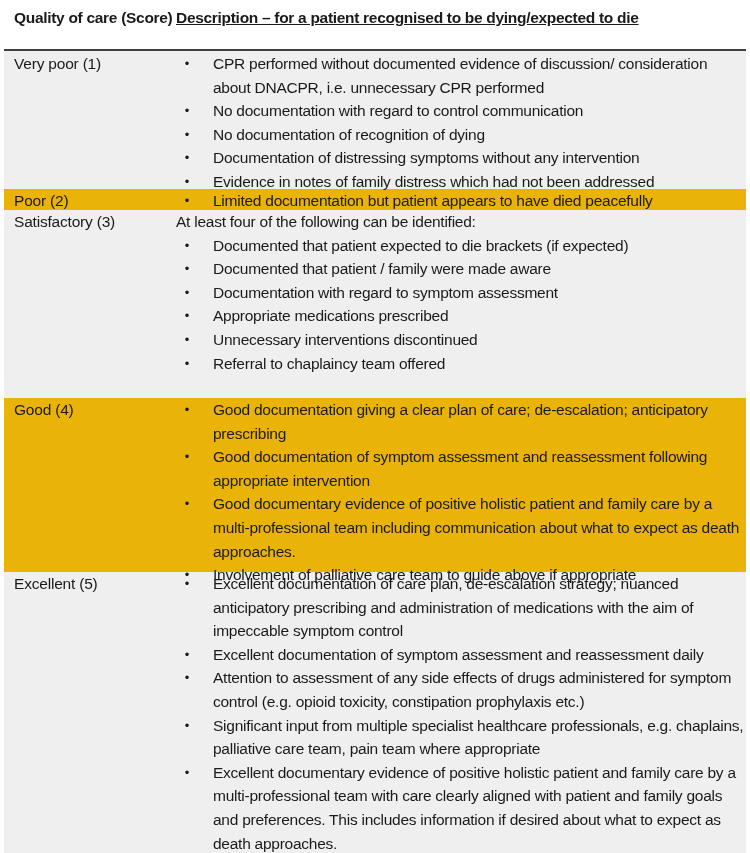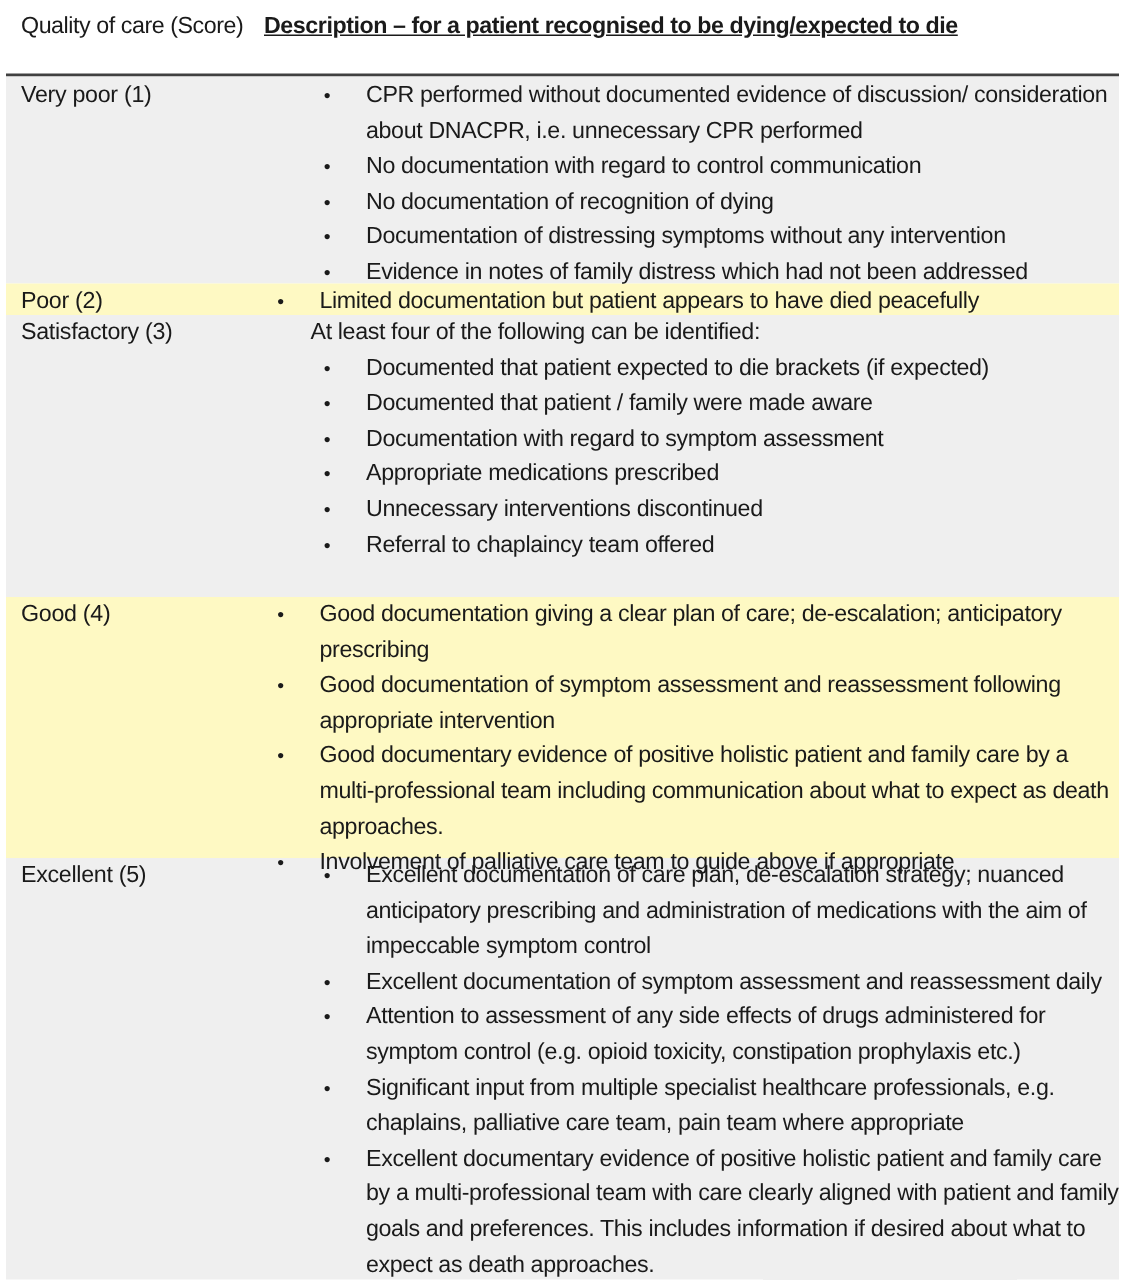--- a/index.html
+++ b/index.html
@@ -1,24 +1,24 @@
 <!DOCTYPE html>
 <html><head>
 <meta charset="utf-8">
 <style>
   html, body { margin: 0; padding: 0; background: #ffffff; }
   body { width: 750px; height: 853px; overflow: hidden; position: relative;
          font-family: "Liberation Sans", "DejaVu Sans", sans-serif; color: #1a1a1a; }
   .table { position: absolute; left: 4px; top: 0; width: 742px; }
   .header { display: flex; height: 51px; border-bottom: 2px solid #404040; box-sizing: border-box; }
-  .header .c1 { width: 162px; padding-left: 10px; padding-top: 7px; font-weight: normal; font-size: 15.5px; line-height: 22px; letter-spacing: -0.3px; }
+  .header .c1 { width: 162px; padding-left: 10px; padding-top: 7px; font-weight: bold; font-size: 15.5px; line-height: 22px; letter-spacing: -0.3px; }
   .header .c2 { flex: 1; padding-top: 7px; padding-left: 0px; font-weight: bold; font-size: 15.5px; line-height: 22px; letter-spacing: -0.3px; text-decoration: underline; }
   .row { display: flex; box-sizing: border-box; }
-  .row.gray { background: #efefef; gap: 31px; }
-  .row.white { background: #fef9c3; }
+  .row.gray { background: #efefef; }
+  .row.white { background: #eab308; }
   .row .c1 { width: 162px; padding-left: 10px; font-size: 15.5px; line-height: 23.6px; letter-spacing: -0.2px; }
   .row .c2 { flex: 1; font-size: 15.5px; line-height: 23.6px; letter-spacing: -0.25px; }
   .intro { padding-left: 0px; }
   ul { list-style: none; margin: 0; padding: 0; }
   li { position: relative; padding-left: 37px; }
   .bullet { position: absolute; left: 6px; top: 0; width: 10px; text-align: center; font-size: 13px; }
   #r1 { height: 138px; padding-top: 1px; }
   #r2 { height: 21px; }
   #r3 { height: 188px; }
   #r4 { height: 174px; }

